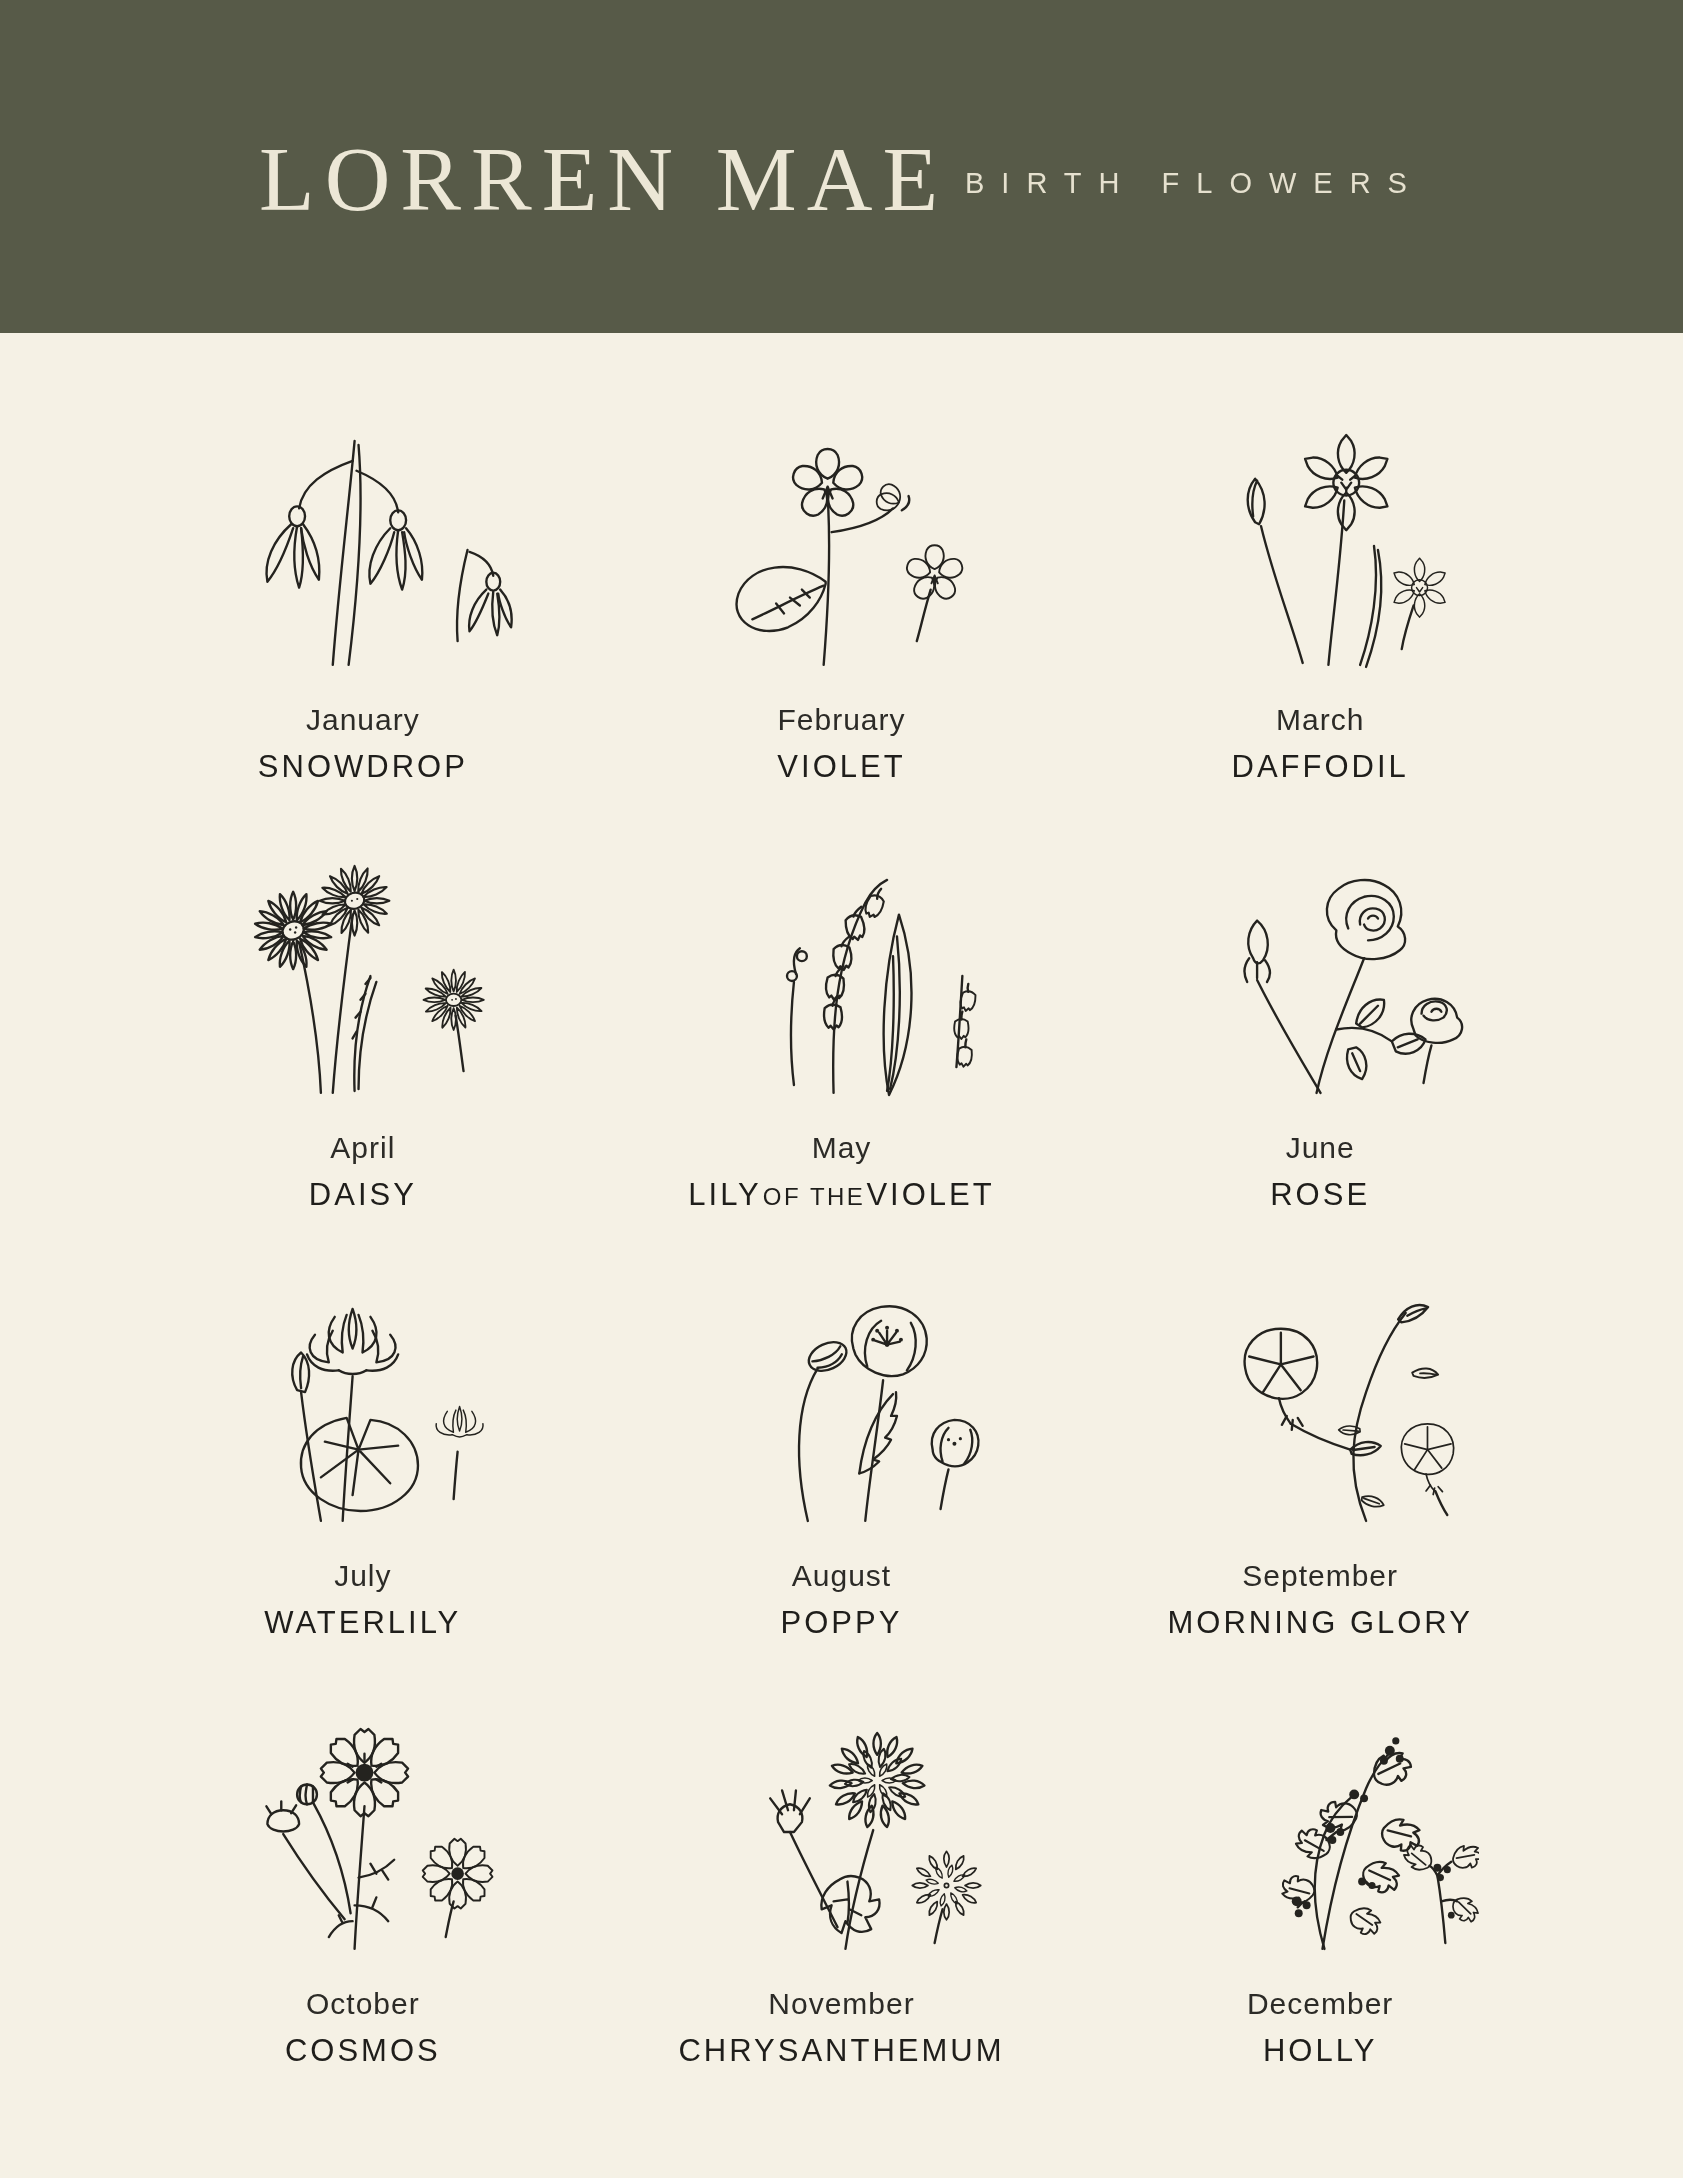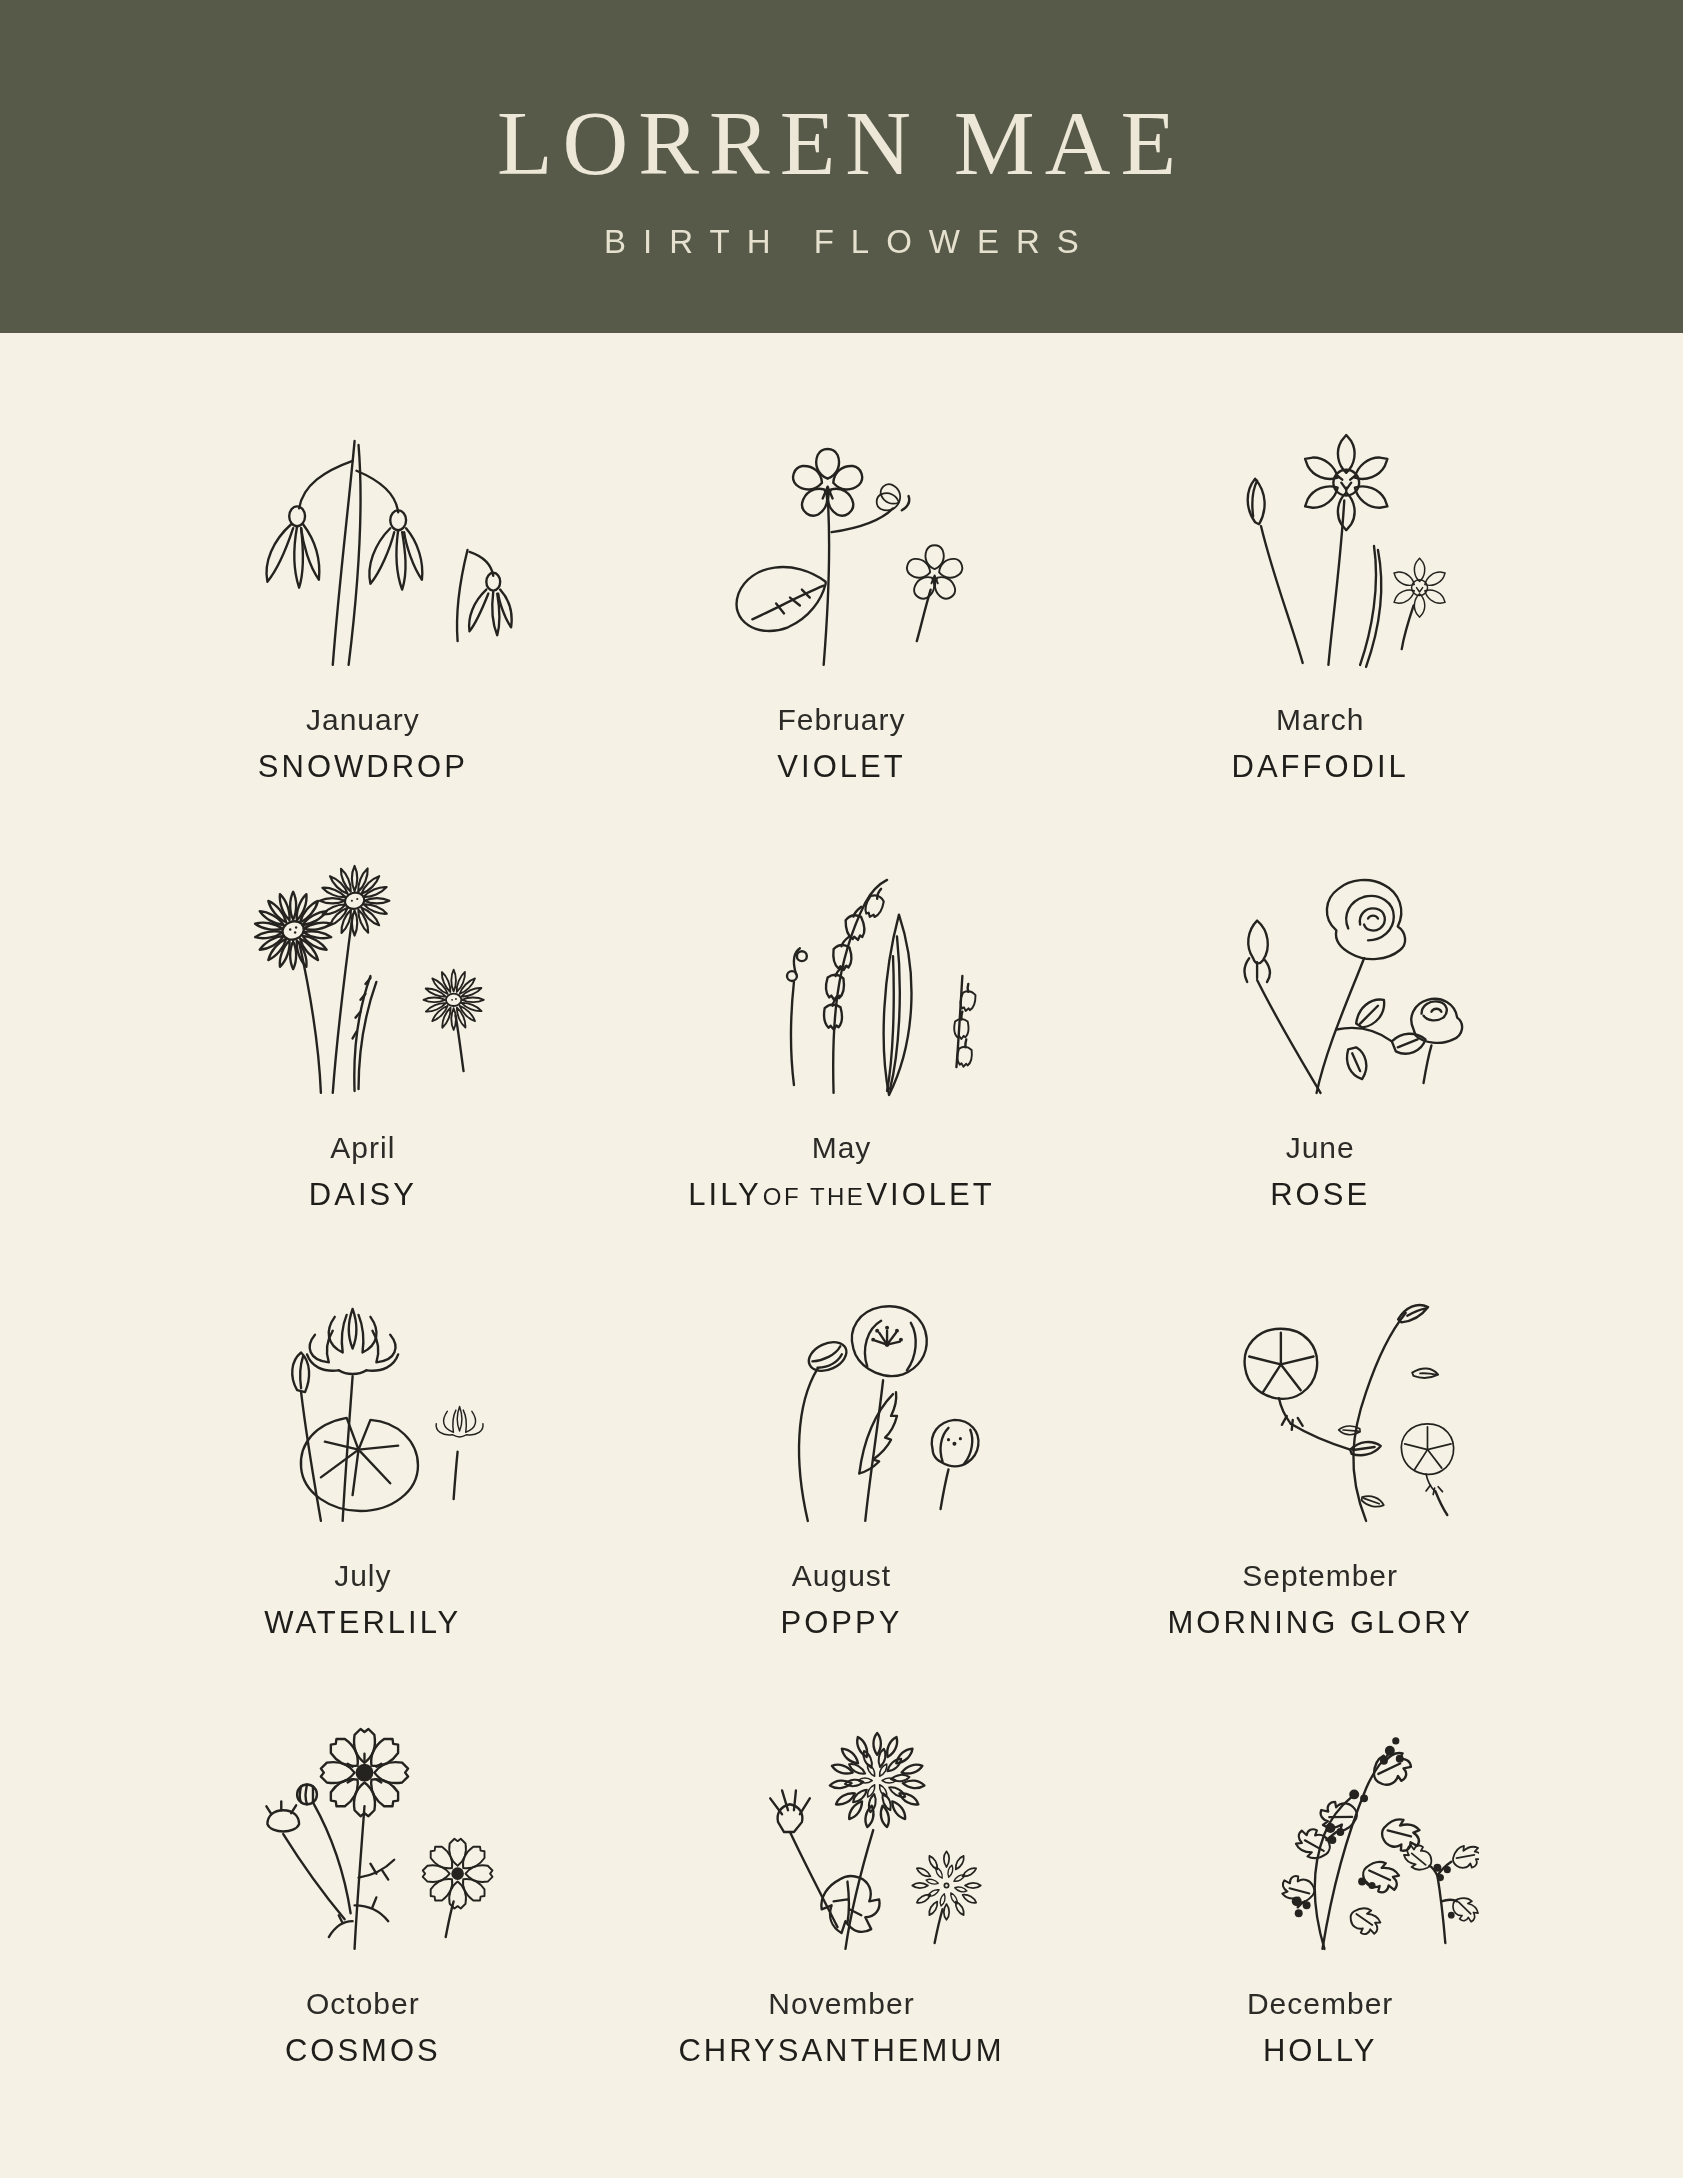--- a/index.html
+++ b/index.html
@@ -1,22 +1,22 @@
 <!DOCTYPE html>
 <html><head>
 <meta charset="utf-8">
 <style>
   html,body{margin:0;padding:0;background:#e9e6db;}
   .page{width:1683px;height:2178px;background:#f5f1e5;position:relative;overflow:hidden;
         font-family:"Liberation Sans",sans-serif;color:#23221f;}
-  .header{height:333px;background:#575a48;display:flex;flex-direction:column;
+  .header{height:333px;background:#575a48;display:flex;flex-direction:row;
           align-items:center;justify-content:center;}
   .brand-title{font-family:"Liberation Serif",serif;font-size:91px;letter-spacing:10px;
                color:#ece7d6;line-height:1;margin-top:26px;white-space:nowrap;}
-  .brand-subtitle{font-size:33px;letter-spacing:17px;color:#e6e1cf;margin-top:34px;
+  .brand-subtitle{font-size:29px;letter-spacing:17px;color:#e6e1cf;margin-top:34px;
                   text-indent:17px;white-space:nowrap;}
   .grid{width:1436px;margin:44px auto 0;display:grid;grid-template-columns:repeat(3,1fr);
         grid-auto-rows:428px;}
   .cell{display:flex;flex-direction:column;align-items:center;justify-content:flex-end;
         padding-bottom:20px;}
   .illus{flex:1;display:flex;align-items:flex-end;justify-content:center;}
   .month{font-size:30px;font-weight:400;color:#2c2b27;margin-top:28px;letter-spacing:1px;}
   .flower{font-size:31px;font-weight:500;color:#1f1e1b;margin-top:12px;letter-spacing:3px;
           display:flex;align-items:baseline;text-align:center;}
   .flower .sc{font-size:24px;margin:0 1px;letter-spacing:2.5px;}

